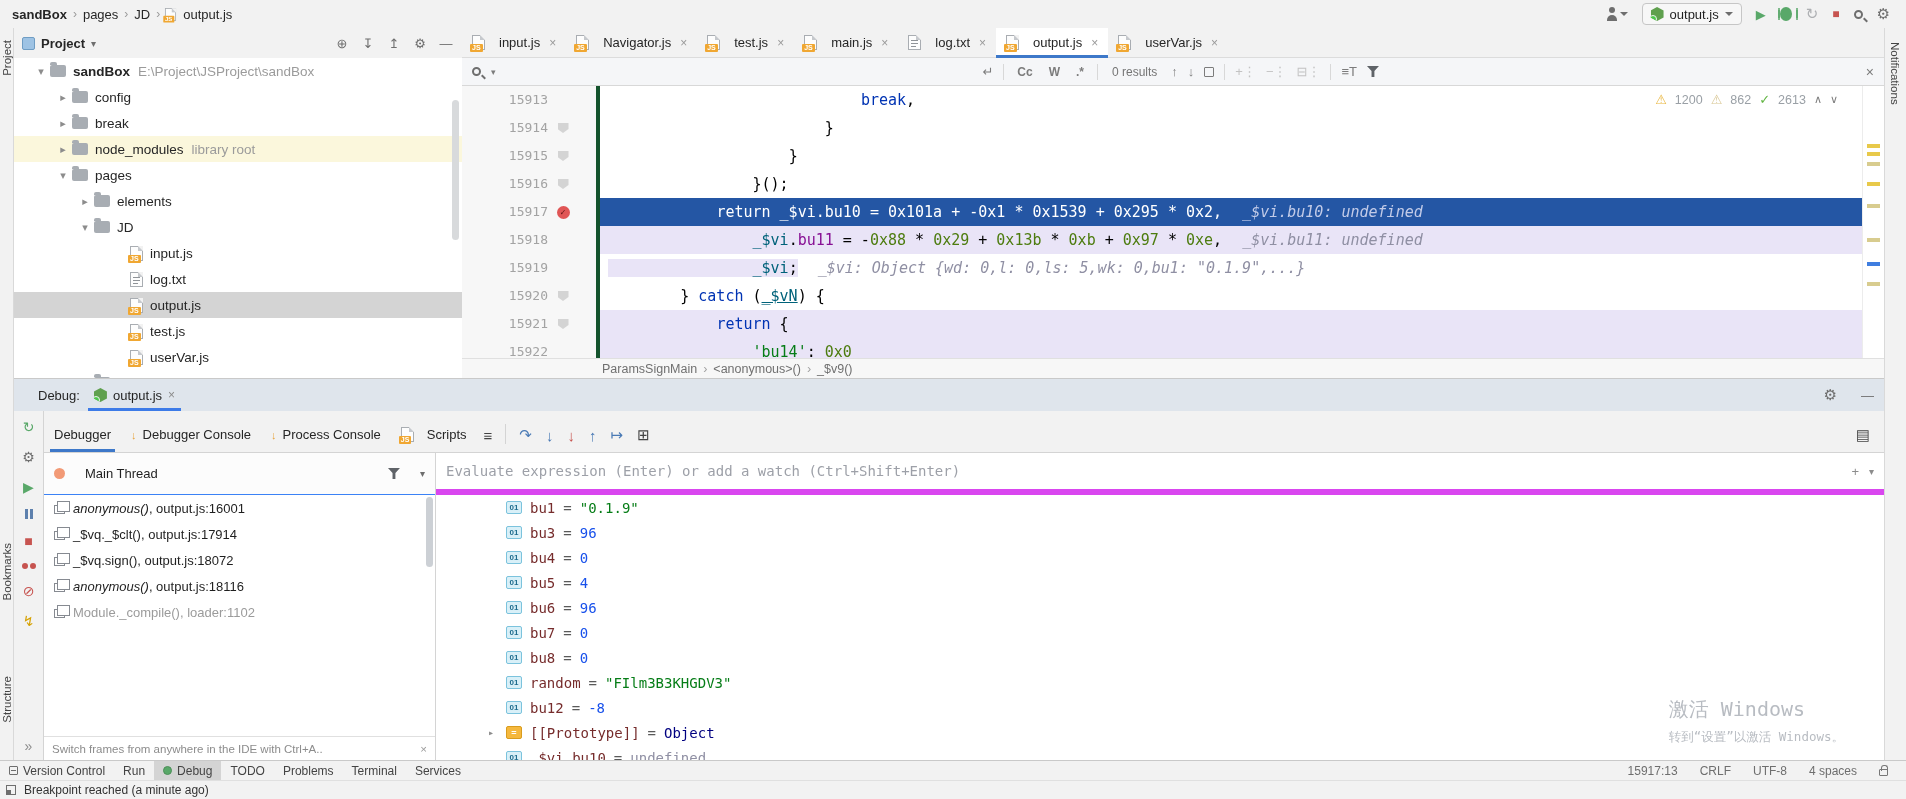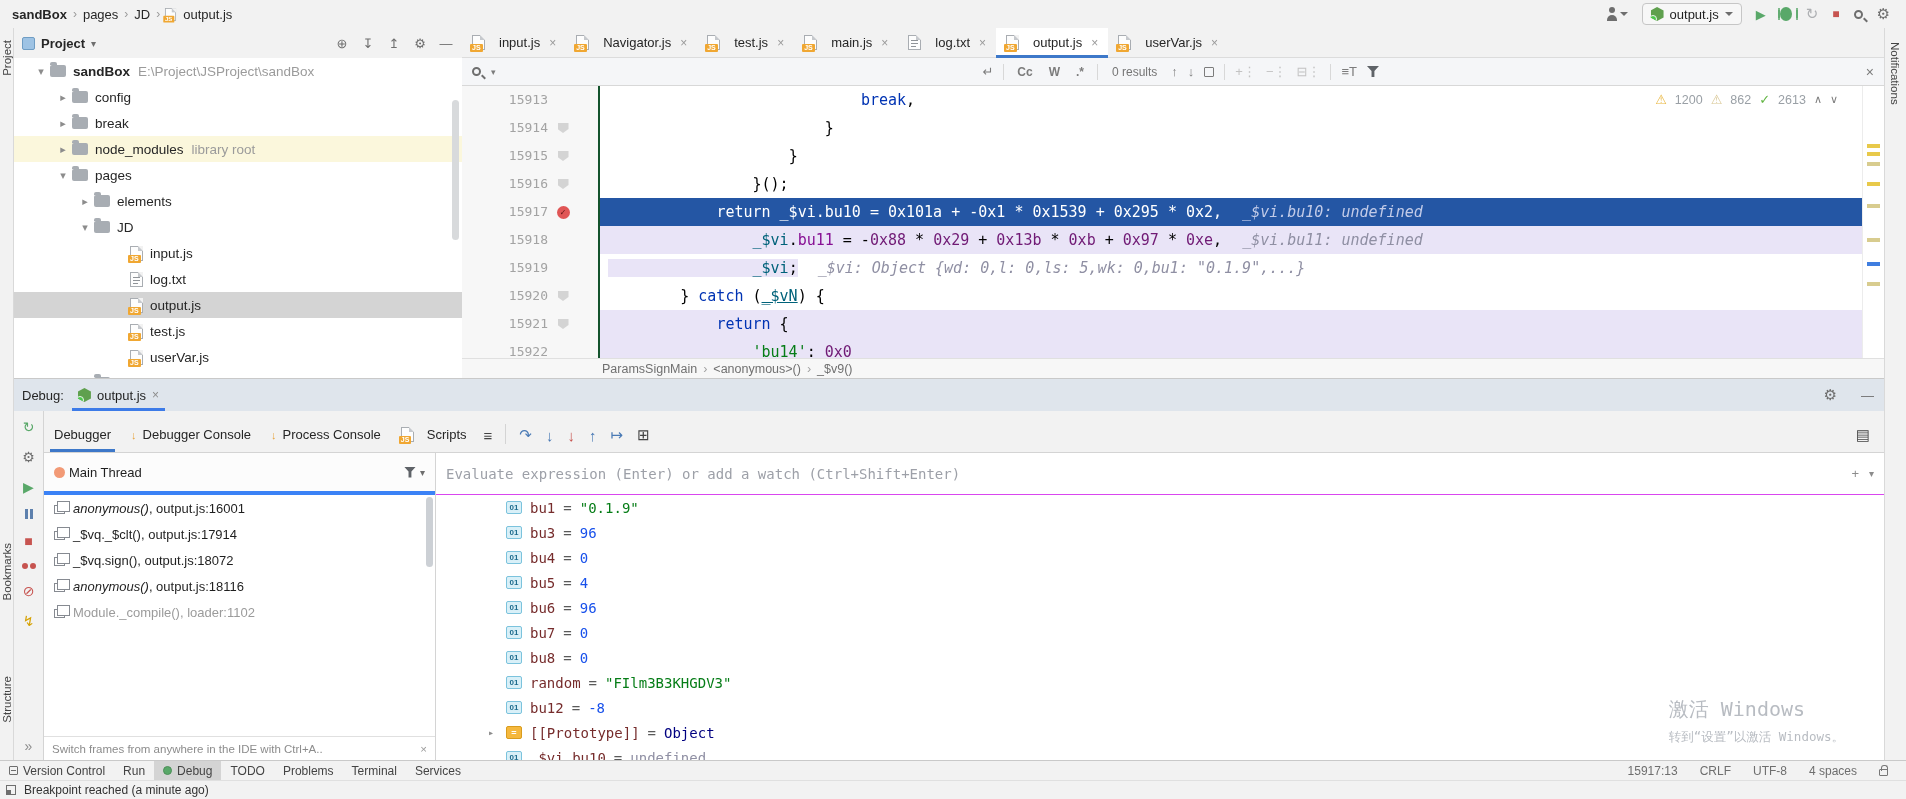--- a/index.html
+++ b/index.html
@@ -73,48 +73,48 @@
   #findbar input{border:none;outline:none;background:transparent;flex:1;height:20px;font-family:"Liberation Sans",sans-serif}
   .fsep{width:1px;height:16px;background:#d8d8d8}
   .ftoggle{color:#7c7c7c;font-size:12px;font-weight:bold;padding:0 3px}
   .fres{color:#757575;font-size:12px;margin:0 4px}
   .fico{color:#7c7c7c;font-size:13px}
   .fico.dis{color:#c3c3c3}
   .fbox{width:10px;height:10px;border:1.5px solid #7c7c7c;border-radius:1px}
   .funnel{width:12px;height:11px;background:#5f6368;clip-path:polygon(0 0,100% 0,62% 45%,62% 100%,38% 100%,38% 45%)}
   #codearea{position:relative;height:272px;overflow:hidden;background:#fff;font-family:"DejaVu Sans Mono",monospace;font-size:15px}
   .cline{display:flex;height:28px;line-height:28px;white-space:pre}
-  .gut{width:138px;flex:none;background:#f7f7f7;border-right:2px solid #14532d;display:flex;align-items:center}
+  .gut{width:138px;flex:none;background:#f7f7f7;border-right:4px solid #14532d;display:flex;align-items:center}
   .gnum{width:86px;text-align:right;color:#a3a3a3;font-size:13px;flex:none}
   .gslot{width:30px;display:flex;align-items:center;justify-content:center;flex:none}
   .fold{width:11px;height:10px;background:#d4d4d4;clip-path:polygon(50% 100%,0 60%,0 0,100% 0,100% 60%)}
   .bp{width:13px;height:13px;border-radius:50%;background:#e05555;color:#5d1111;font-size:9px;display:flex;align-items:center;justify-content:center}
   .ccontent{flex:1;padding-left:8px}
   .cline.bgblue .ccontent{background:#2456a4}
   .cline.bglav .ccontent{background:#e9e4f7}
   .bg-lavc{background:#e9e4f7}
-  .tk-kw{color:#0033b3}.tk-num{color:#701a75}.tk-pl{color:#000}
+  .tk-kw{color:#0033b3}.tk-num{color:#4d7c0f}.tk-pl{color:#000}
   .tk-var{color:#00627a}.tk-fld{color:#871094}.tk-str{color:#067d17}.tk-wh{color:#fff}
   .tk-u{text-decoration:underline}
   .hint{font-style:italic;color:#8f8fa3;margin-left:20px}
   .hint.onblue{color:#c2cbe8}
   #inspect{position:absolute;right:46px;top:6px;display:flex;align-items:center;gap:8px;
            font-family:"Liberation Sans",sans-serif;font-size:12.5px;color:#9aa0a6;background:transparent}
   #inspect .wico{color:#e9b63f;font-size:13px}
   #inspect .wico.weak{color:#d9c795}
   #inspect .tico{color:#62b543;font-size:13px}
   #inspect .nav{color:#7c7c7c;font-size:11px}
   #stripe{position:absolute;right:0;top:0;width:22px;height:272px;border-left:1px solid #ececec;background:#fff}
   .smark{position:absolute;left:4px;width:13px;height:4px}
   #edcrumbs{height:20px;background:#f7f7f7;border-top:1px solid #e0e0e0;display:flex;align-items:center;padding-left:140px;color:#707070;font-size:12.5px;gap:6px}
   #edcrumbs .sep{color:#a0a0a0}
 
   
   #debug{left:14px;top:378px;width:1870px;height:382px;background:#f2f2f2;border-top:1px solid #c9c9c9}
-  #dsession{height:32px;background:#dfe5ec;display:flex;align-items:center;padding-left:8px;gap:8px}
+  #dsession{height:32px;background:#dfe5ec;display:flex;align-items:center;padding-left:24px;gap:8px}
   #dsession .dlabel{color:#262626}
   .dtab{display:flex;align-items:center;gap:6px;position:relative;height:32px;padding:0 6px}
   .dtab:after{content:'';position:absolute;left:0;right:0;bottom:0;height:3px;background:#3d7be8}
   .dtab .x{color:#8c8c8c;font-size:12px}
   #dtoolrow{height:42px;display:flex;align-items:flex-end;padding-left:30px;border-bottom:1px solid #d4d4d4;background:#f2f2f2;position:relative}
   .dbtab{padding:0 10px 10px 10px;position:relative;display:flex;align-items:center;gap:6px;color:#262626;font-size:13px}
   .dbtab.active:after{content:'';position:absolute;left:6px;right:6px;bottom:0;height:3px;background:#3d78c9}
   .odown{color:#e8a33d;font-size:11px;font-weight:bold}
   .stepico{font-size:15px;color:#4a7ab5;padding:0 7px 8px 7px}
   .stepico.red{color:#c75450}
@@ -122,34 +122,34 @@
   .dsep{width:1px;height:20px;background:#d4d4d4;margin:0 6px 8px 6px}
   #dleftcol{position:absolute;left:0;top:32px;width:30px;bottom:0;border-right:1px solid #d4d4d4;background:#f2f2f2;
             display:flex;flex-direction:column;align-items:center;padding-top:8px;gap:14px}
   .dlico{font-size:14px}
   .pausebars{display:flex;gap:2px}
   .pausebars i{width:3px;height:10px;background:#5d80ad}
   .twodots{display:flex;gap:2px}
   .twodots i{width:6px;height:6px;border-radius:50%;background:#c75450}
   #dcontent{position:absolute;left:30px;top:74px;right:0;bottom:0;display:flex}
   #framescol{width:392px;flex:none;border-right:1px solid #d4d4d4;background:#fff;position:relative}
-  #threadrow{height:42px;border-bottom:4px solid #3b82f6;display:flex;align-items:center;padding:0 10px;gap:4px;background:#fcfcfc}
+  #threadrow{height:42px;border-bottom:1px solid #3b82f6;display:flex;align-items:center;padding:0 10px;gap:20px;background:#fcfcfc}
   .tdot{width:11px;height:11px;border-radius:50%;background:#f29a76}
   #frames{position:relative}
   .frow{height:26px;display:flex;align-items:center;padding-left:10px;gap:8px;white-space:nowrap;font-size:13px}
   .frow.sel{background:#d4d4d4}
   .frow.muted{color:#9b9b9b}
   .fico2{width:11px;height:9px;border:1.5px solid #868a91;position:relative;flex:none;margin-top:3px}
   .fico2:before{content:'';position:absolute;left:2px;top:-5px;width:11px;height:9px;border:1.5px solid #868a91;background:#fff}
   .fitalic{font-style:italic}
   #framehint{position:absolute;left:0;right:0;bottom:0;height:24px;border-top:1px solid #e0e0e0;display:flex;align-items:center;padding:0 8px;color:#8c8c8c;font-size:11.5px;background:#fff}
   #framehint .x{margin-left:auto;color:#9a9a9a}
   #framescroll{position:absolute;right:2px;top:44px;width:7px;height:70px;background:#ccd0d5;border-radius:4px}
   #varscol{flex:1;background:#fff;display:flex;flex-direction:column;position:relative}
-  #evalrow{height:42px;border-bottom:1px solid #d946ef;display:flex;align-items:center;padding:0 10px;background:#fff;gap:10px}
+  #evalrow{height:42px;border-bottom:6px solid #d946ef;display:flex;align-items:center;padding:0 10px;background:#fff;gap:10px}
   #evalrow input{flex:1;border:none;outline:none;font-family:"DejaVu Sans Mono",monospace;font-size:14px;color:#262626;background:transparent}
   #evalrow input::placeholder{color:#9da0a8}
   #vars{position:relative;flex:1;overflow:hidden;font-family:"DejaVu Sans Mono",monospace;font-size:14px}
   .vrow{height:25px;display:flex;align-items:center;padding-left:70px;gap:8px;white-space:nowrap}
   .vchev{width:14px;text-align:center;color:#8c8c8c;font-size:10px;margin-left:-22px}
   .vico{width:16px;height:13px;background:#d9f0f8;border:1px solid #7bc3dd;border-radius:2px;color:#1c6b8d;font-size:8px;font-weight:bold;display:flex;align-items:center;justify-content:center;font-family:"Liberation Sans",sans-serif}
   .vico.obj{background:#f5b83d;border-color:#d99c1e;color:#fff;font-size:9px}
   .vname{color:#762c2c}
   .veq{color:#5a5a5a}
   .vval.num{color:#1750eb}

